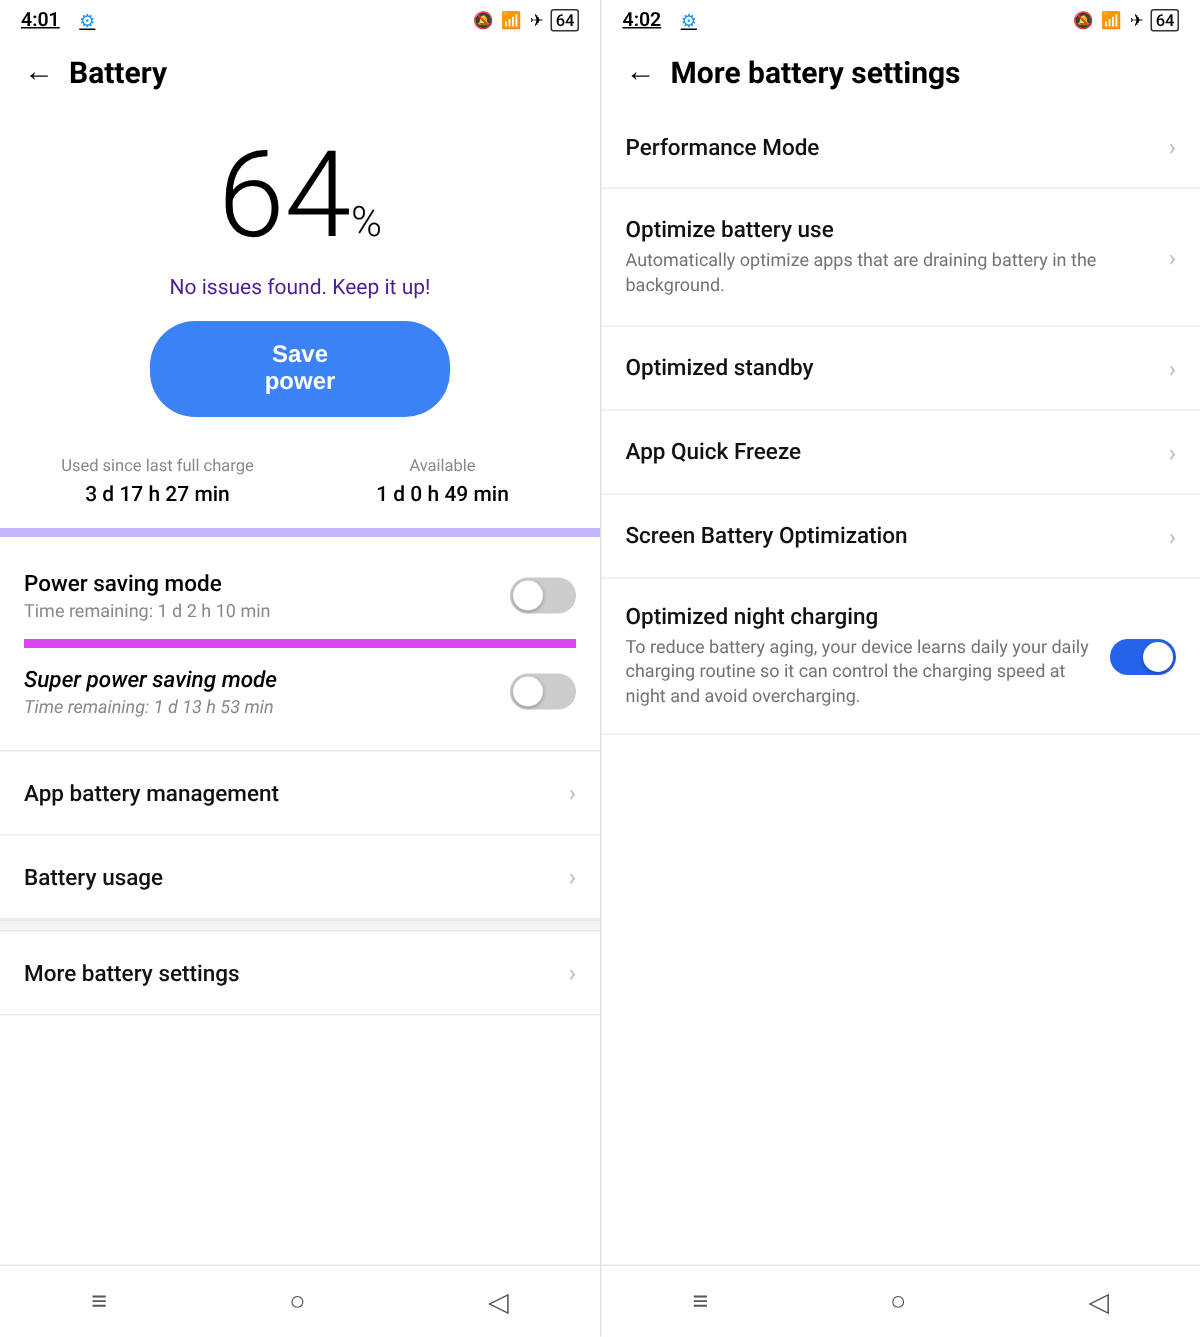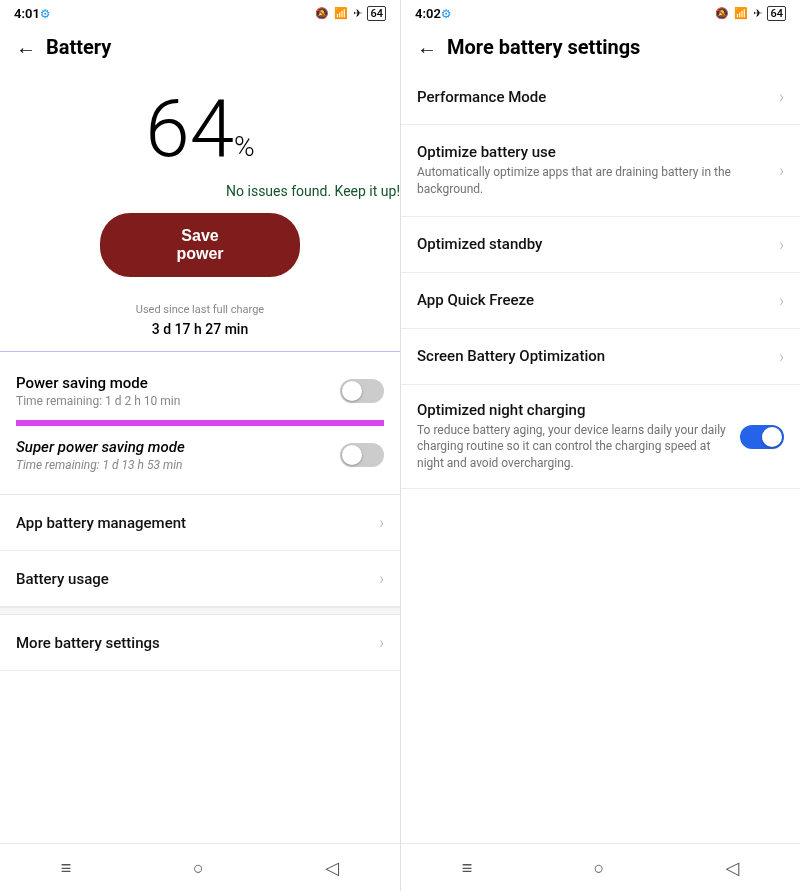--- a/index.html
+++ b/index.html
@@ -27,21 +27,21 @@
     }
 
     .status-bar {
       display: flex;
       justify-content: space-between;
       align-items: center;
       padding: 6px 14px 4px;
       font-size: 12px;
       font-weight: 500;
     }
-    .status-left { display: flex; align-items: center; gap: 0; }
+    .status-left { display: flex; align-items: center; gap: 13px; text-decoration: underline; }
     .status-right { display: flex; align-items: center; gap: 5px; }
     .status-time { font-size: 13px; font-weight: 600; }
     .gear-icon { color: #2196F3; font-size: 12px; }
 
     .header {
       display: flex;
       align-items: center;
       padding: 10px 16px 10px;
       gap: 10px;
     }
@@ -76,45 +76,45 @@
       color: #000;
       line-height: 1;
     }
     .battery-percent-sign {
       font-size: 28px;
       font-weight: 300;
       color: #000;
     }
 
     .no-issues-text {
-      text-align: right;
-      color: #14532d;
+      text-align: center;
+      color: #4c1d95;
       font-size: 14px;
       margin: 8px 0 14px;
     }
 
     .save-power-btn {
       display: block;
       margin: 0 auto 20px;
-      background: #7f1d1d;
+      background: #3b82f6;
       color: #fff;
       border: none;
       border-radius: 30px;
       padding: 14px 60px;
       font-size: 16px;
       font-weight: 600;
       cursor: pointer;
       width: 200px;
     }
 
     .stats-row {
       display: flex;
       justify-content: space-around;
       padding: 6px 10px 14px;
-      border-bottom: 1px solid #c4b5fd;
+      border-bottom: 6px solid #c4b5fd;
     }
     .stat-item {
       text-align: center;
       flex: 1;
     }
     .stat-label {
       font-size: 11px;
       color: #888;
       margin-bottom: 4px;
       line-height: 1.3;
@@ -279,20 +279,24 @@
 
     <div class="no-issues-text">No issues found. Keep it up!</div>
 
     <button class="save-power-btn">Save power</button>
 
     <div class="stats-row">
       <div class="stat-item">
         <div class="stat-label">Used since last full charge</div>
         <div class="stat-value">3 d 17 h 27 min</div>
       </div>
+      <div class="stat-item">
+        <div class="stat-label">Available</div>
+        <div class="stat-value">1 d 0 h 49 min</div>
+      </div>
     </div>
 
     <div class="toggle-section">
       <div class="toggle-row">
         <div class="toggle-info">
           <div class="toggle-title">Power saving mode</div>
           <div class="toggle-sub">Time remaining:  1 d 2 h 10 min</div>
         </div>
         <div class="toggle-switch off">
           <div class="toggle-knob"></div>

